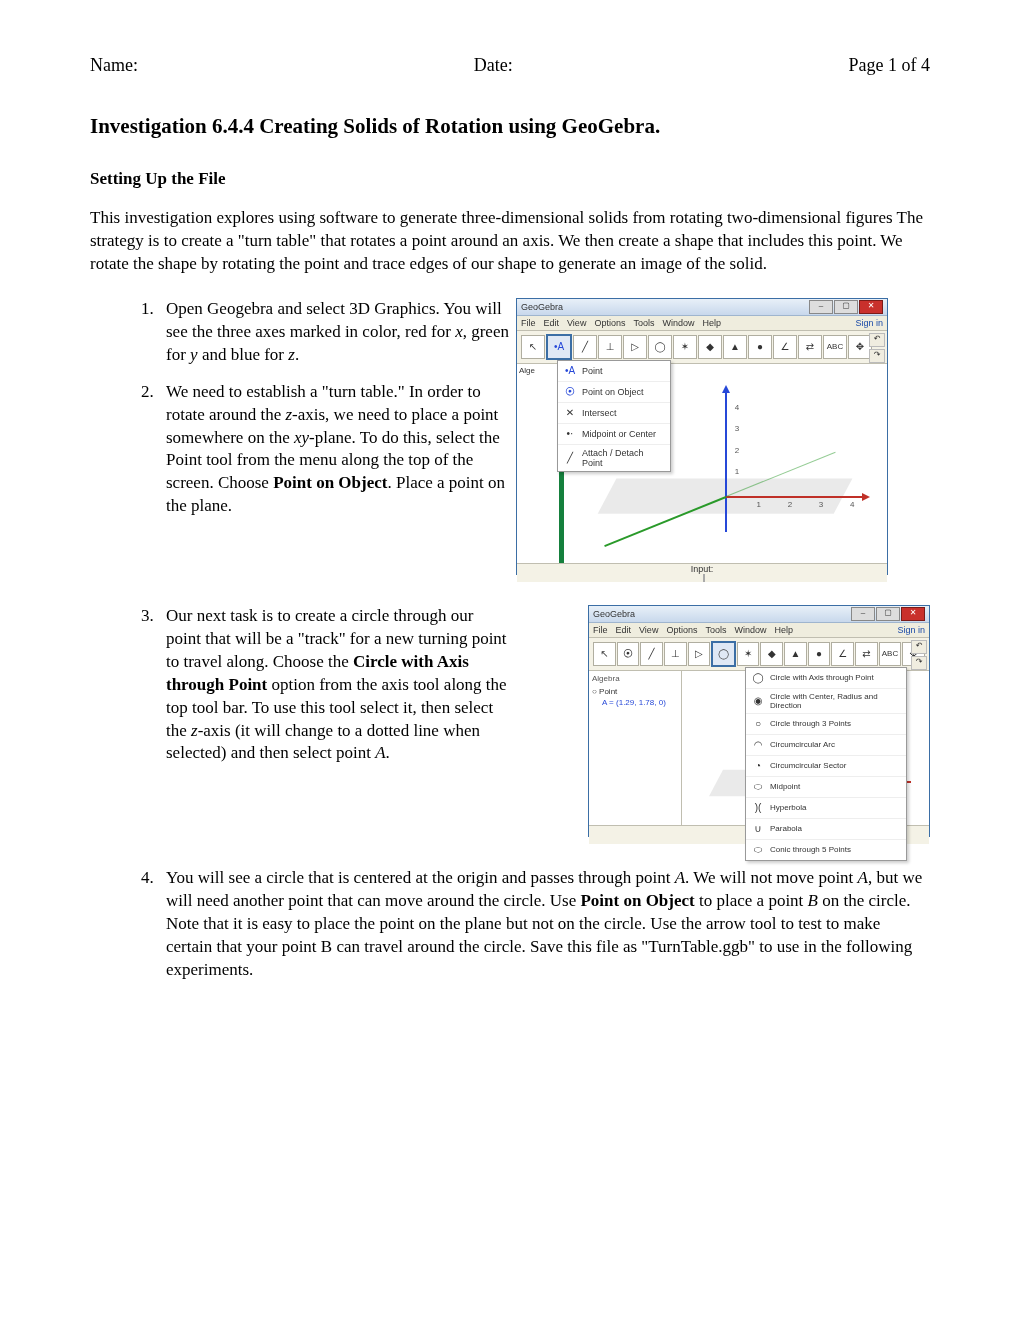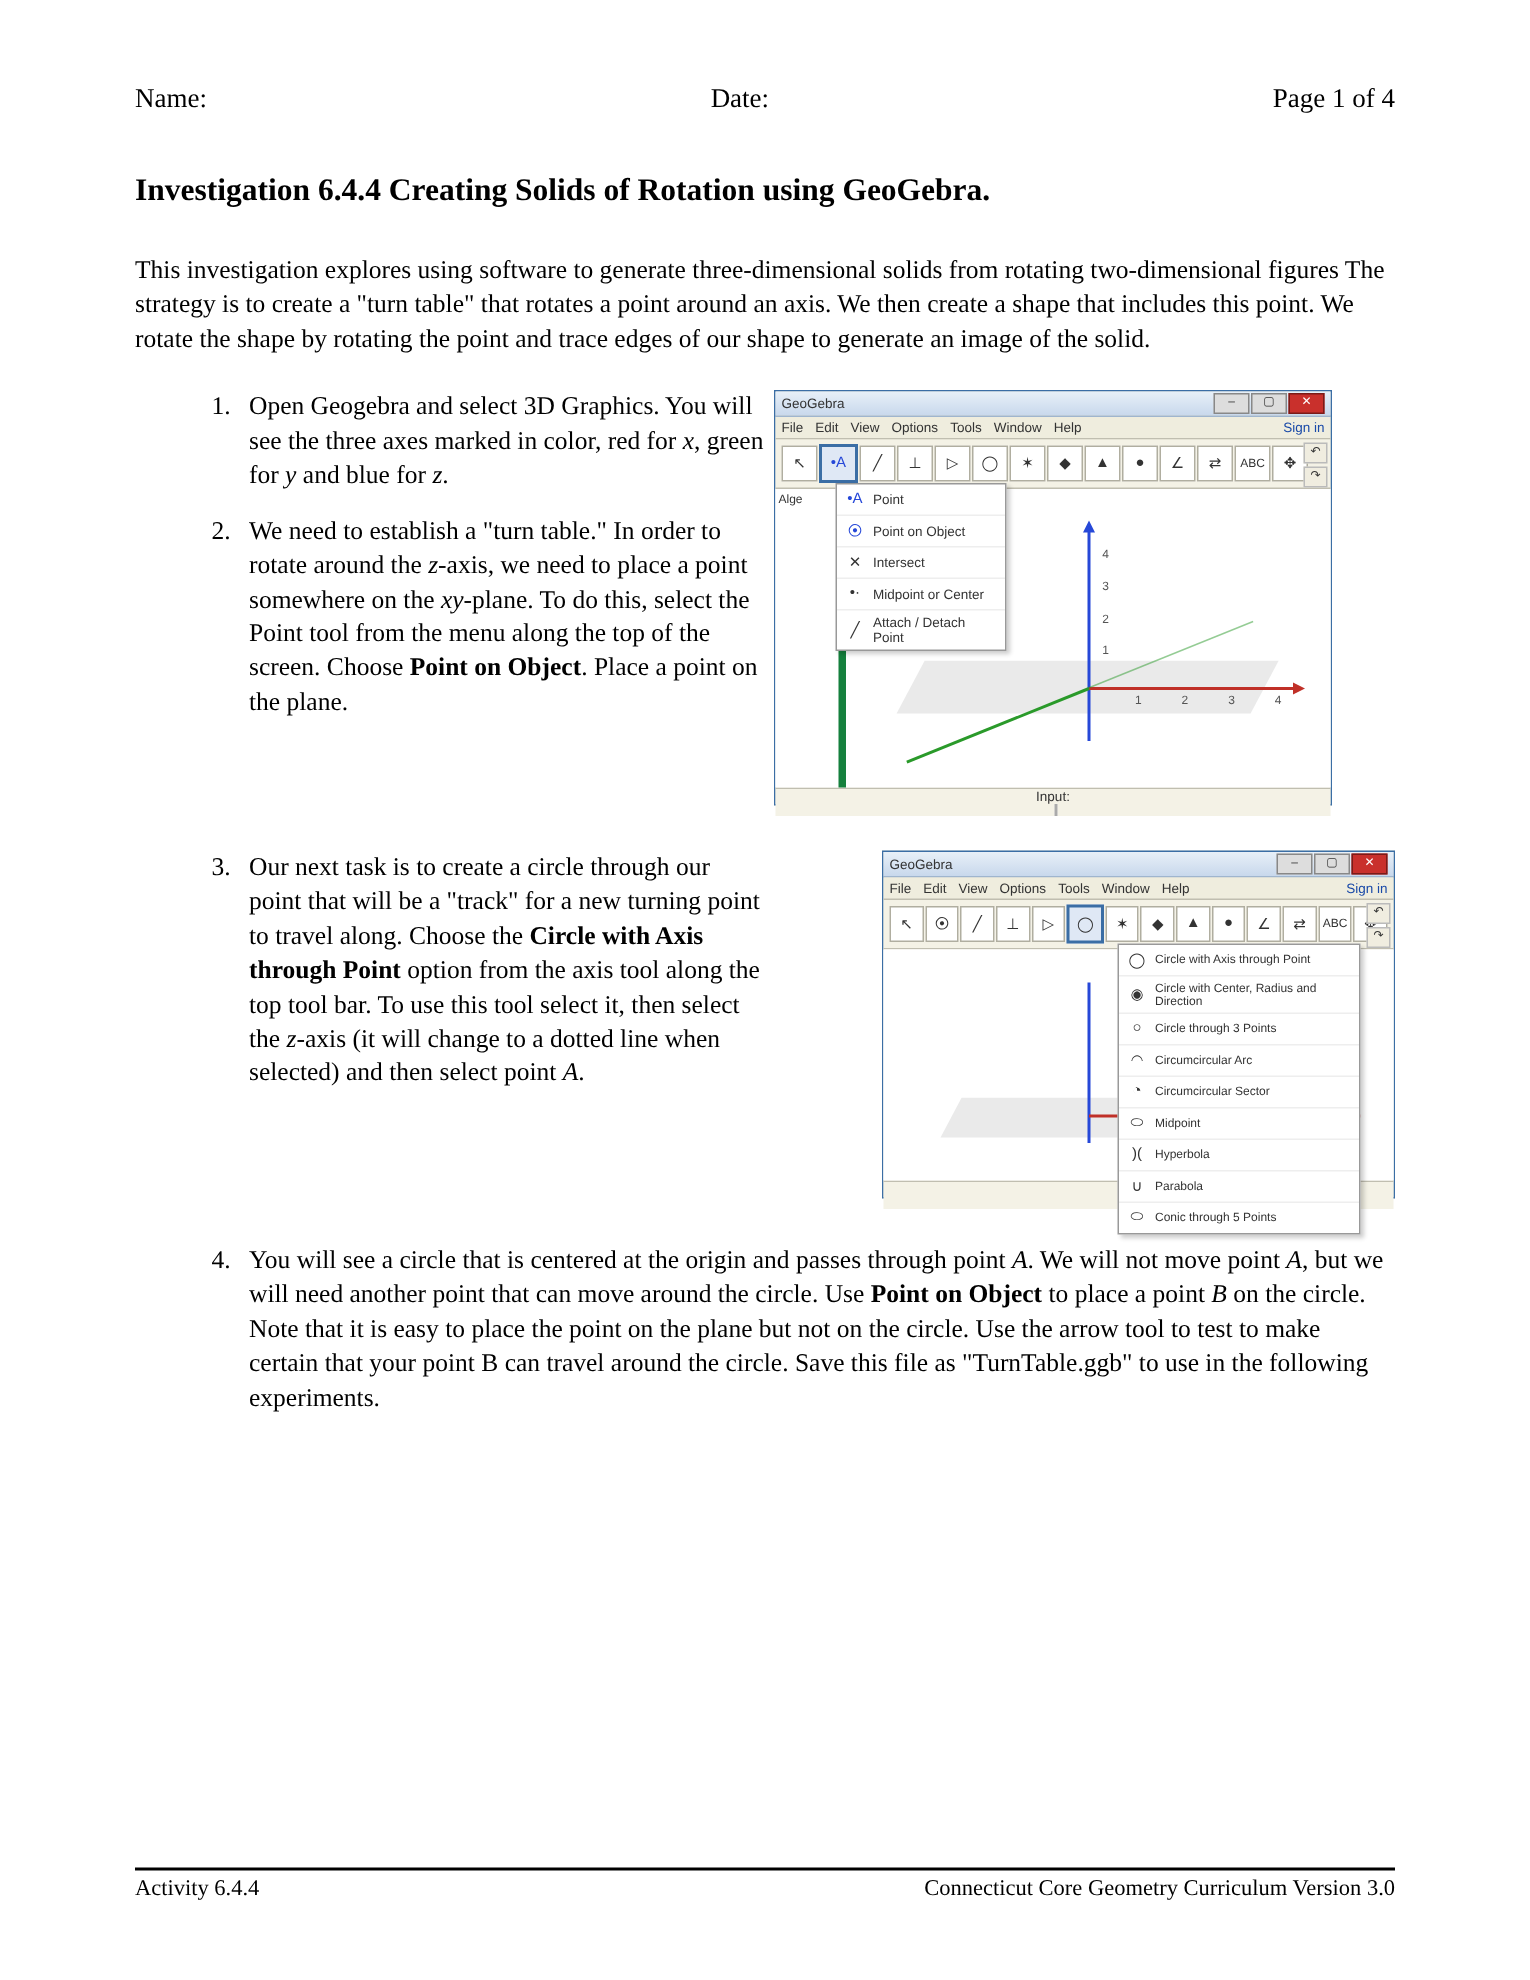--- a/index.html
+++ b/index.html
@@ -317,20 +317,21 @@
 <div class="page">
 
   <div class="header-row">
     <span>Name:</span>
     <span>Date:</span>
     <span>Page 1 of 4</span>
   </div>
 
   <div class="title">Investigation 6.4.4 Creating Solids of Rotation using GeoGebra.</div>
 
+  <div class="subtitle">Setting Up the File</div>
 
   <div class="intro">This investigation explores using software to generate three-dimensional solids from rotating two-dimensional figures The strategy is to create a "turn table" that rotates a point around an axis. We then create a shape that includes this point. We rotate the shape by rotating the point and trace edges of our shape to generate an image of the solid.</div>
 
   <div class="section">
     <div class="listblock">
       <ol start="1">
         <li>
           <span>Open Geogebra and select 3D Graphics. You will see the three axes marked in color, red for </span><span class="italic">x</span><span>, green for </span><span class="italic">y</span><span> and blue for </span><span class="italic">z</span><span>.</span>
         </li>
         <li>
@@ -473,20 +474,25 @@
         <div class="tool">∠</div>
         <div class="tool">⇄</div>
         <div class="tool" style="font-size:8px;">ABC</div>
         <div class="tool">✥</div>
       </div>
       <div class="fig-side-icons">
         <div class="side-ic">↶</div>
         <div class="side-ic">↷</div>
       </div>
       <div class="fig-body">
+        <div class="fig-algebra2">
+          <div style="color:#555;">Algebra</div>
+          <div style="margin-top:3px;">○ <span>Point</span></div>
+          <div style="margin-left:10px;color:#2648d8;">A = (1.29, 1.78, 0)</div>
+        </div>
         <div class="fig-3d">
           <div class="axes">
             <div class="plane" style="top:55%;"></div>
             <div class="line z-axis" style="left:40%;"></div>
             <div class="line x-axis" style="left:40%;top:72%;width:55%;"></div>
             <div style="position:absolute;left:62%;top:62%;width:6px;height:6px;background:#2648d8;border-radius:50%;"></div>
           </div>
         </div>
       </div>
 
@@ -536,18 +542,14 @@
   </div>
 
   <div class="listblock-wide" style="margin-top:30px;">
     <ol start="4">
       <li>
         <span>You will see a circle that is centered at the origin and passes through point </span><span class="italic">A</span><span>.  We will not move point </span><span class="italic">A</span><span>, but we will need another point that can move around the circle. Use </span><span class="bold">Point on Object</span><span> to place a point </span><span class="italic">B</span><span> on the circle.  Note that it is easy to place the point on the plane but not on the circle. Use the arrow tool to test to make certain that your point B can travel around the circle. Save this file as "TurnTable.ggb" to use in the following experiments.</span>
       </li>
     </ol>
   </div>
 
-  <div class="footer">
-    <span>Activity 6.4.4</span>
-    <span>Connecticut Core Geometry Curriculum Version 3.0</span>
-  </div>
 
 </div>
 
 </body></html>

